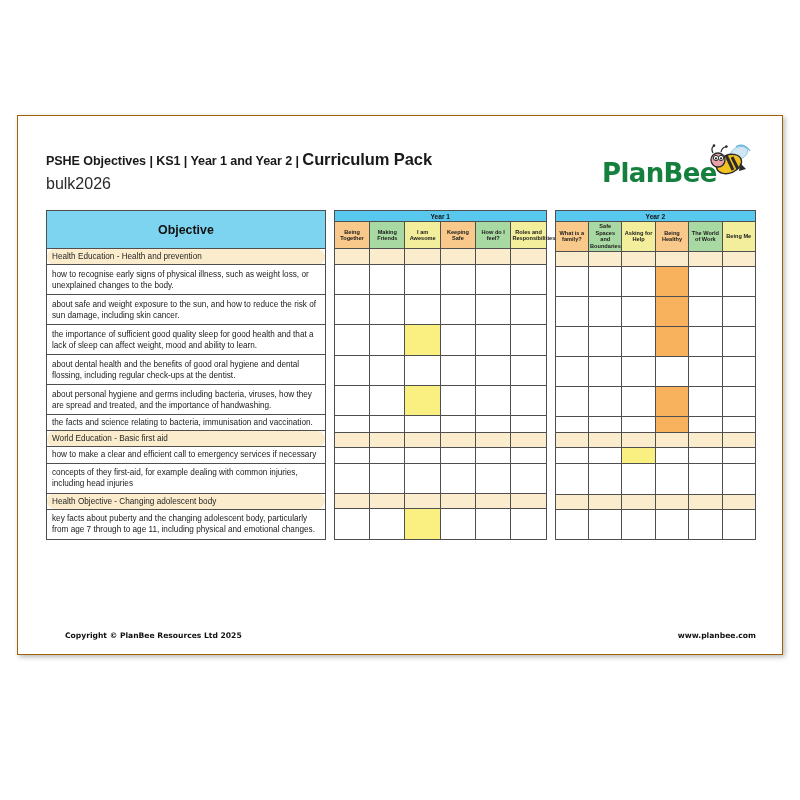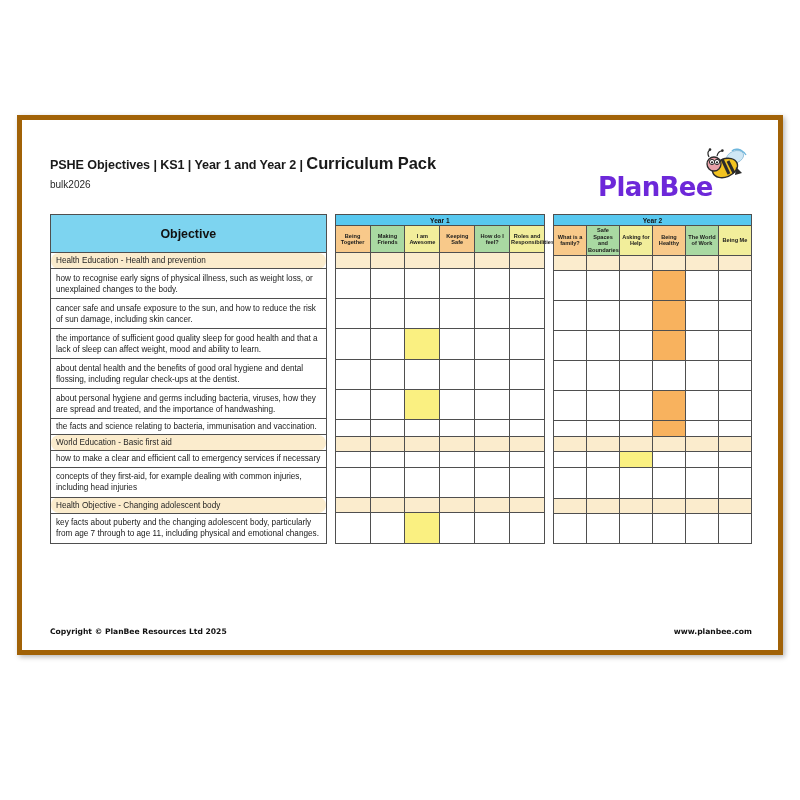--- a/index.html
+++ b/index.html
@@ -18,21 +18,21 @@
     overflow: hidden;
   }
   
   #sheet {
     position: absolute;
     left: 17px;
     top: 115px;
     width: 766px;
     height: 540px;
     background: #ffffff;
-    border: 5px solid #a16207;
+    border: 1px solid #a16207;
     box-shadow: 2px 2px 5px rgba(0,0,0,0.28);
     box-sizing: border-box;
   }
   #sheet-inner {
     position: absolute;
     left: 0; top: 0; right: 0; bottom: 0;
     padding: 28px 26px 0 28px;
     box-sizing: border-box;
   }
   
@@ -49,37 +49,37 @@
     color: #1a1a1a;
     letter-spacing: -0.1px;
     white-space: nowrap;
   }
   .title-line .big {
     font-size: 16.5px;
     font-weight: bold;
   }
   .subtitle {
     margin-top: 6px;
-    font-size: 10px;
+    font-size: 16px;
     color: #2a2a2a;
   }
   
   .logo-wrap {
     position: relative;
     width: 150px;
     height: 56px;
     margin-right: 4px;
   }
   .logo-text {
     position: absolute;
     left: 0;
-    top: 24px;
+    top: 14px;
     font-size: 26px;
     font-weight: bold;
-    color: #6d28d9;
+    color: #15803d;
     letter-spacing: -0.6px;
     font-family: "DejaVu Sans", sans-serif;
   }
   .bee { position: absolute; left: 104px; top: 0px; }
   
   .tables {
     display: flex;
     margin-top: 4px;
     align-items: stretch;
   }
@@ -157,20 +157,21 @@
     bottom: 14px;
     display: flex;
     justify-content: space-between;
     align-items: baseline;
   }
   .footer div {
     font-size: 7.6px;
     font-weight: bold;
     color: #111;
     font-family: "DejaVu Sans", sans-serif;
+    margin-left: 19px;
   }
 </style>
 </head>
 <body>
 
 <div id="stage">
   <div id="sheet">
     <div id="sheet-inner">
 
       <div class="head-row">
@@ -212,21 +213,21 @@
                 <td class="objective-head" rowspan="2">Objective</td>
               </tr>
               <tr></tr>
               <tr class="section">
                 <td class="obj-cell ">Health Education - Health and prevention</td>
               </tr>
               <tr class="">
                 <td class="obj-cell r-tall">how to recognise early signs of physical illness, such as weight loss, or unexplained changes to the body.</td>
               </tr>
               <tr class="">
-                <td class="obj-cell r-tall">cancer safe and unsafe exposure to the sun, and how to reduce the risk of sun damage, including skin cancer.</td>
+                <td class="obj-cell r-tall">about safe and weight exposure to the sun, and how to reduce the risk of sun damage, including skin cancer.</td>
               </tr>
               <tr class="">
                 <td class="obj-cell r-tall">the importance of sufficient good quality sleep for good health and that a lack of sleep can affect weight, mood and ability to learn.</td>
               </tr>
               <tr class="">
                 <td class="obj-cell r-tall">about dental health and the benefits of good oral hygiene and dental flossing, including regular check-ups at the dentist.</td>
               </tr>
               <tr class="">
                 <td class="obj-cell r-tall">about personal hygiene and germs including bacteria, viruses, how they are spread and treated, and the importance of handwashing.</td>
               </tr>

